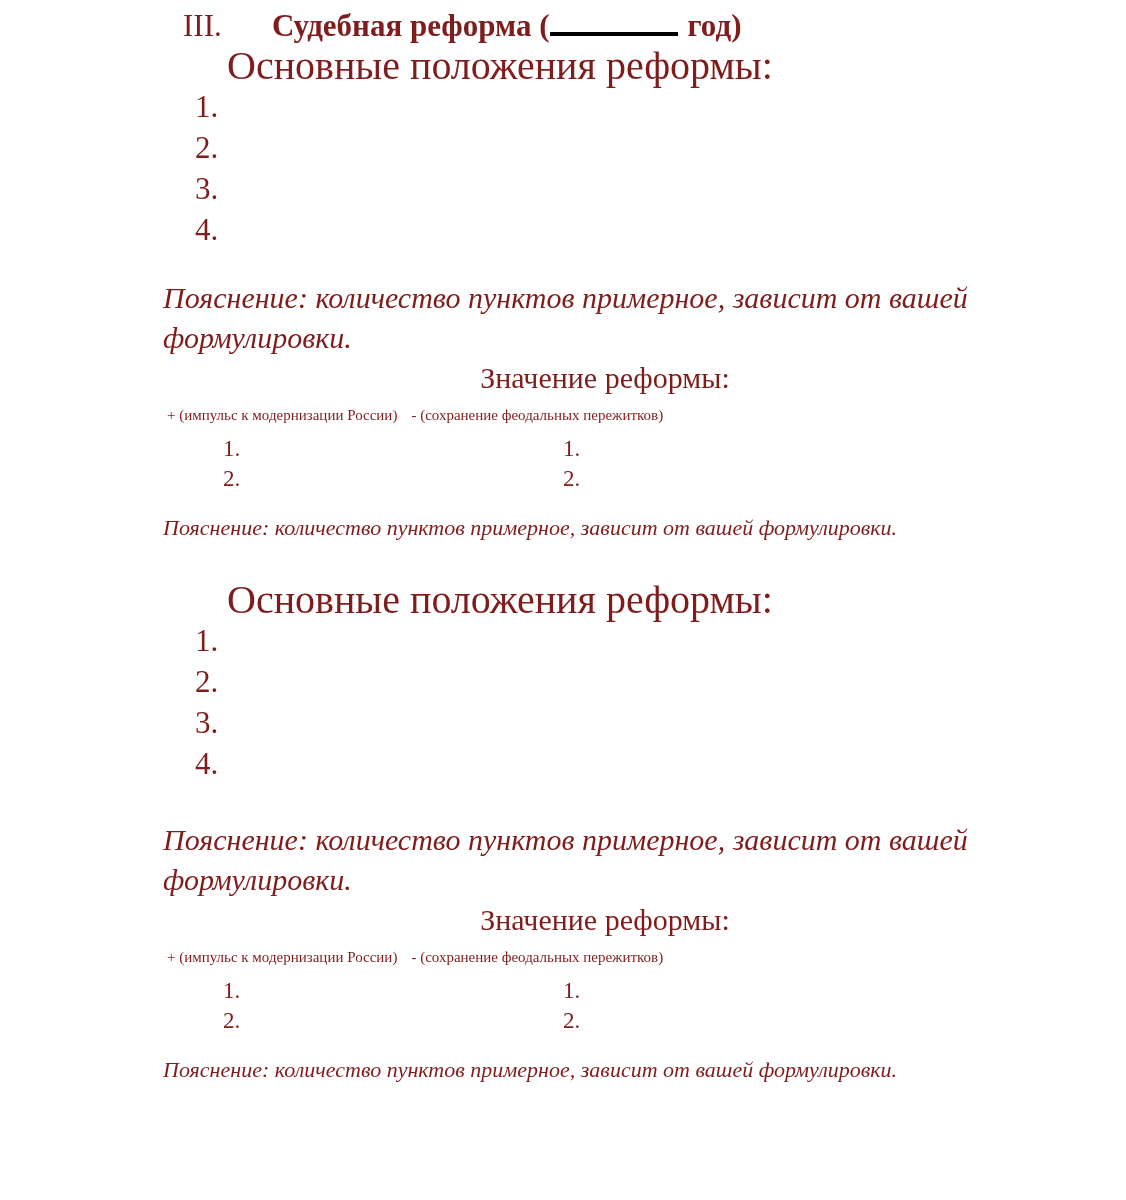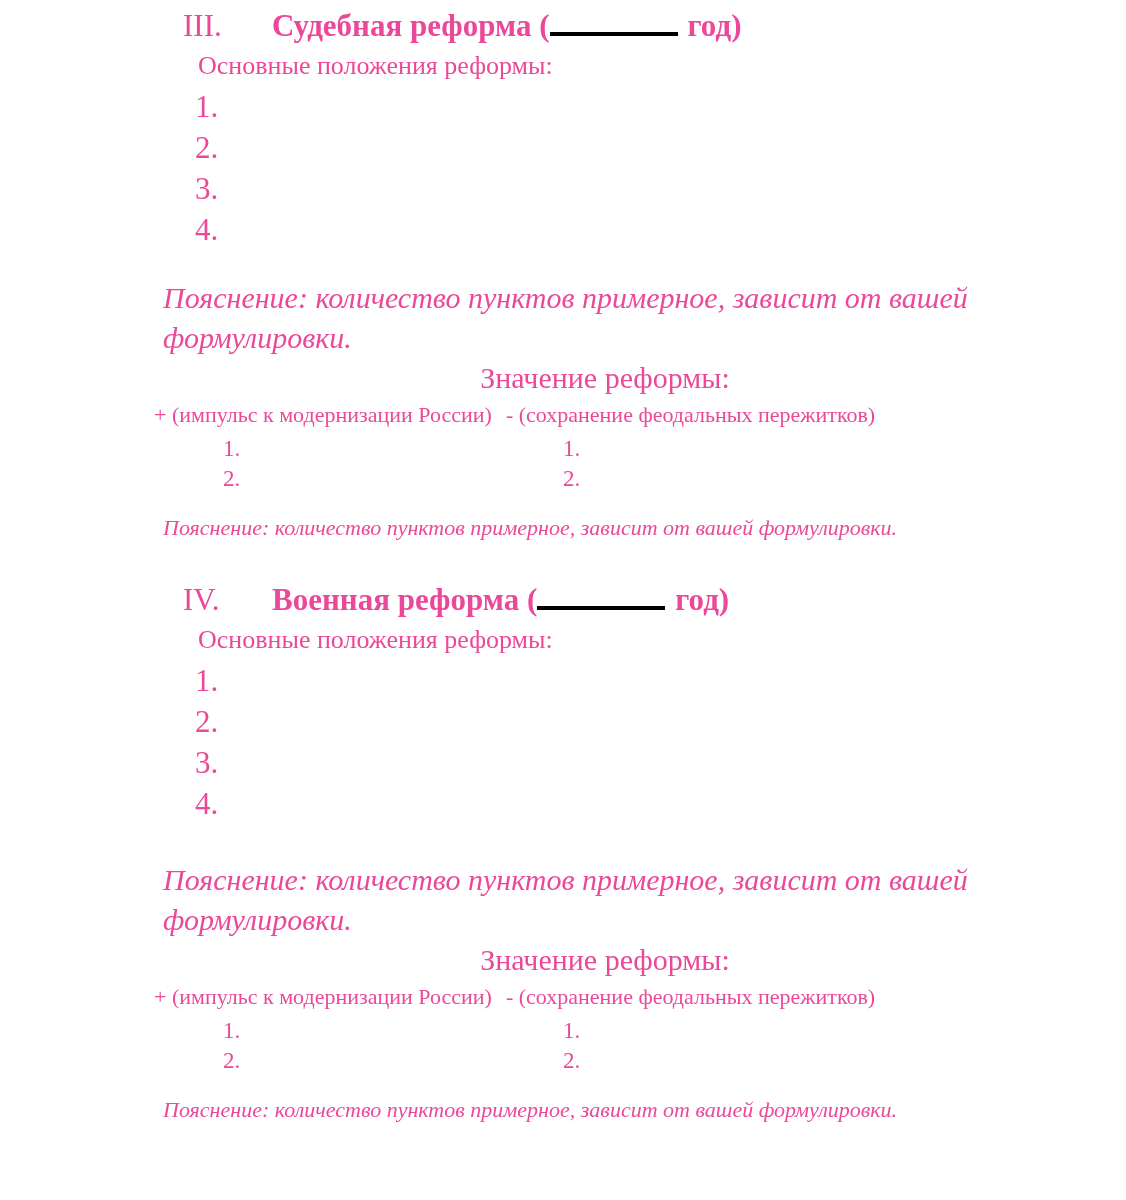--- a/index.html
+++ b/index.html
@@ -1,60 +1,60 @@
 <!DOCTYPE html>
 <html><head>
 <meta charset="utf-8">
 <style>
   html, body { margin: 0; padding: 0; background: #ffffff; }
   .page {
     position: relative;
     width: 1126px;
     height: 1200px;
     background: #ffffff;
-    color: #ec4899;
+    color: #7f1d1d;
     font-family: "Liberation Serif", serif;
     overflow: hidden;
   }
   .content { margin: 0 86px 0 150px; padding-top: 6px; }
 
   .heading { font-size: 31px; line-height: 40px; margin-left: 33px; white-space: nowrap; }
   .numeral { display: inline-block; width: 89px; font-weight: normal; }
   .title { font-weight: bold; }
   .blank {
     display: inline-block;
     width: 128px;
     border-bottom: 4px solid #000;
     margin-right: 10px;
     height: 1px;
   }
-  .subtitle { font-size: 26px; line-height: 40px; margin-left: 48px; }
+  .subtitle { font-size: 40px; line-height: 40px; margin-left: 77px; }
 
   .main-list { margin-left: 45px; font-size: 31px; line-height: 41px; }
 
   .note-long {
     margin-left: 13px;
     margin-top: 28px;
     font-style: italic;
     font-size: 30px;
     line-height: 40px;
     max-width: 845px;
   }
   .sec-iv .note-long { margin-top: 36px; }
 
   .sig-title {
     font-size: 30px;
     line-height: 40px;
     text-align: center;
     padding-left: 20px;
   }
   .sig-labels {
-    font-size: 22px;
+    font-size: 15px;
     line-height: 30px;
-    margin-left: 4px;
+    margin-left: 17px;
     margin-top: 2px;
     white-space: nowrap;
   }
   .sig-labels .minus-label { margin-left: 14px; }
   .sig-cols {
     display: flex;
     margin-left: 73px;
     margin-top: 4px;
     font-size: 23px;
     line-height: 30px;
@@ -99,23 +99,20 @@
         </div>
         <div class="sig-col-minus">
           <div>1.</div>
           <div>2.</div>
         </div>
       </div>
       <div class="note-short">Пояснение: количество пунктов примерное, зависит от вашей формулировки.</div>
     </div>
 
     <div class="section sec-iv">
-      <div class="heading">
-        <span class="numeral">IV.</span><span class="title"><span>Военная реформа (</span><span class="blank"></span><span>год)</span></span>
-      </div>
       <div class="subtitle">Основные положения реформы:</div>
       <div class="main-list">
         <div>1.</div>
         <div>2.</div>
         <div>3.</div>
         <div>4.</div>
       </div>
       <div class="note-long">Пояснение: количество пунктов примерное, зависит от вашей формулировки.</div>
       <div class="sig-title">Значение реформы:</div>
       <div class="sig-labels">

